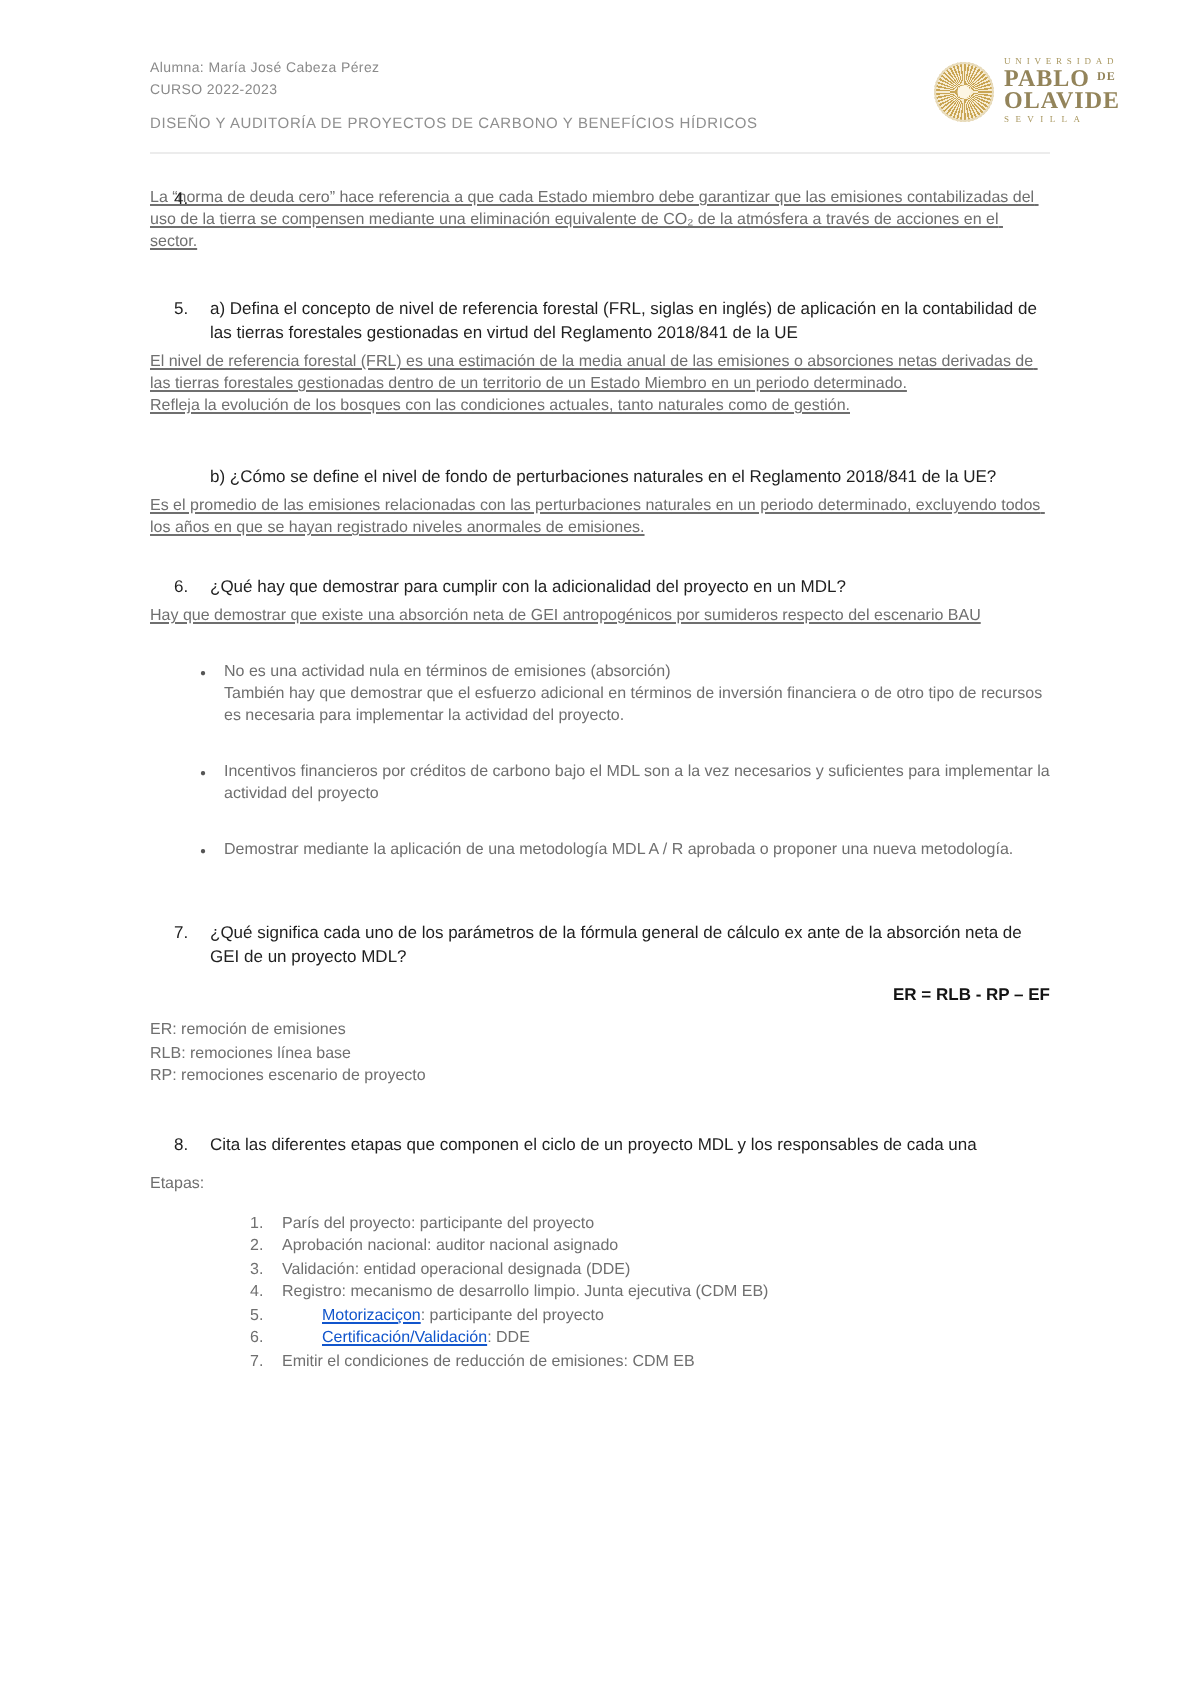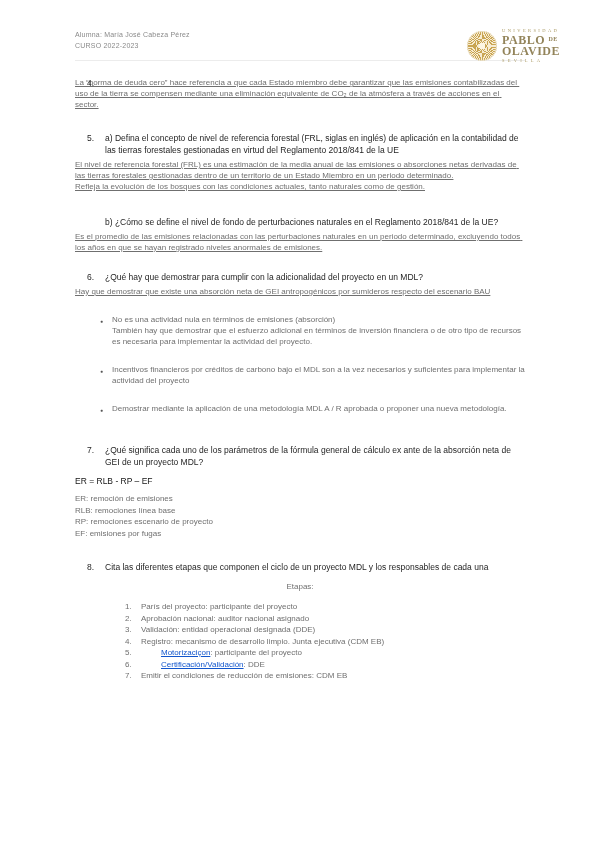--- a/index.html
+++ b/index.html
@@ -35,39 +35,40 @@
   .mt-q5 { margin-top:22px; }
   .mt-q5b { margin-top:24px; }
   .mt-q6 { margin-top:18px; }
   .mt-q7 { margin-top:30px; }
   .mt-q8 { margin-top:22px; }
   
   .bullets { margin-top:2px; }
   .bullet { position:relative; padding-left:37px; font-size:8px; line-height:11px; color:#6f6f6f; white-space:pre-wrap; margin-top:17px; }
   .bullet::before { content:"●"; position:absolute; left:25px; top:2px; font-size:5px; color:#555; }
   
-  .formula { text-align:left; font-weight:normal; font-size:8.5px; line-height:12px; color:#141414; margin-top:7px; }
+  .formula { text-align:right; font-weight:bold; font-size:8.5px; line-height:12px; color:#141414; margin-top:7px; }
   .def { font-size:8px; line-height:11.5px; color:#6f6f6f; }
   .defs { margin-top:6px; }
   
-  .etapas { font-size:8px; line-height:11px; color:#6f6f6f; margin-top:8px;text-align:center; }
+  .etapas { font-size:8px; line-height:11px; color:#6f6f6f; margin-top:8px; }
   .steps { margin-top:9px; }
   .step { display:flex; padding-left:50px; font-size:8px; line-height:11.5px; color:#6f6f6f; }
   .snum { width:16px; flex:none; }
   .stext { white-space:pre-wrap; }
   .blue { color:#1155cc; text-decoration:underline;padding-left:20px; }
 </style>
 </head>
 <body>
 
 <div class="page">
 
   <div class="hdr">
     <div class="hdr-line">Alumna: María José Cabeza Pérez</div>
     <div class="hdr-line">CURSO 2022-2023</div>
+    <div class="hdr-subject">DISEÑO Y AUDITORÍA DE PROYECTOS DE CARBONO Y BENEFÍCIOS HÍDRICOS</div>
     <div class="logo">
       <div class="emblem"></div>
       <div class="logo-text">
         <span class="logo-univ">UNIVERSIDAD</span>
         <span class="logo-name"><span>PABLO</span> <span class="logo-de">DE</span></span>
         <span class="logo-name">OLAVIDE</span>
         <span class="logo-sev">SEVILLA</span>
       </div>
     </div>
   </div>
@@ -101,21 +102,20 @@
 
   <div class="q mt-q7">
     <span class="qnum">7.</span>
     <span>¿Qué significa cada uno de los parámetros de la fórmula general de cálculo ex ante de la absorción neta de GEI de un proyecto MDL?</span>
   </div>
   <div class="formula">ER = RLB - RP – EF</div>
   <div class="defs">
     <div class="def">ER: remoción de emisiones</div>
     <div class="def">RLB: remociones línea base</div>
     <div class="def">RP: remociones escenario de proyecto</div>
-    <div class="def">EF: emisiones por fugas</div>
   </div>
 
   <div class="q mt-q8">
     <span class="qnum">8.</span>
     <span>Cita las diferentes etapas que componen el ciclo de un proyecto MDL y los responsables de cada una</span>
   </div>
   <div class="etapas">Etapas:</div>
   <div class="steps">
     <div class="step">
       <span class="snum">1.</span>

